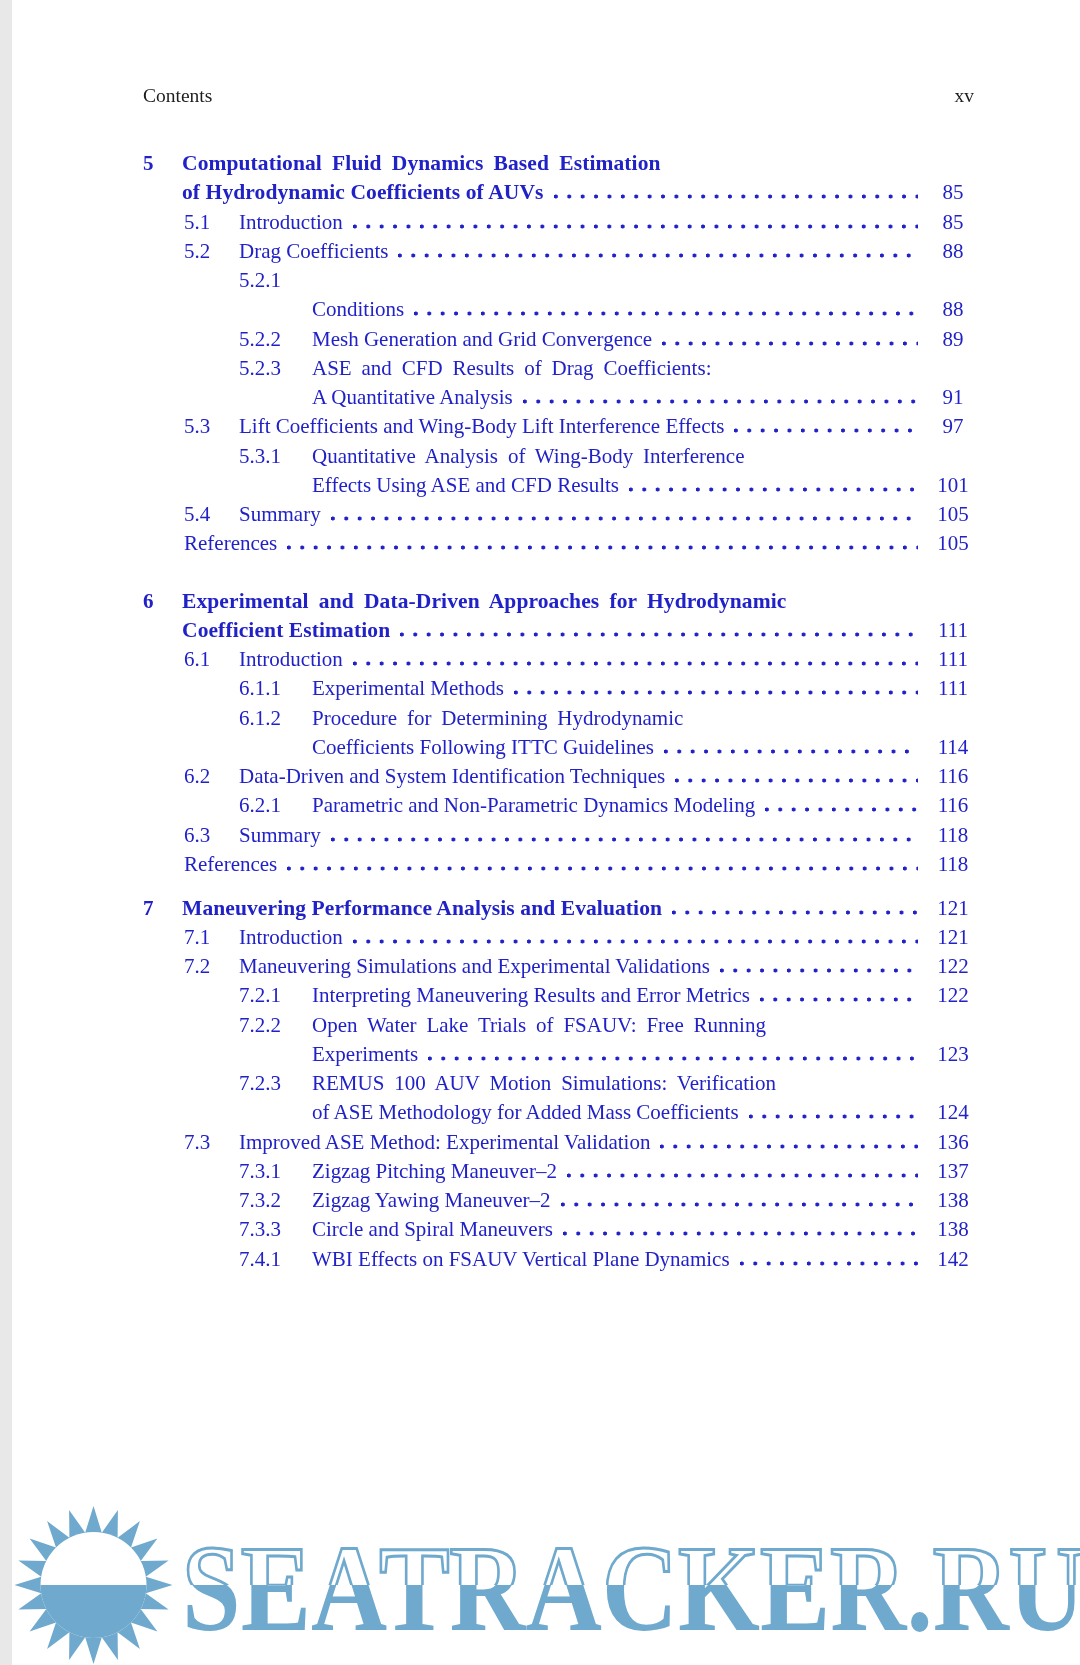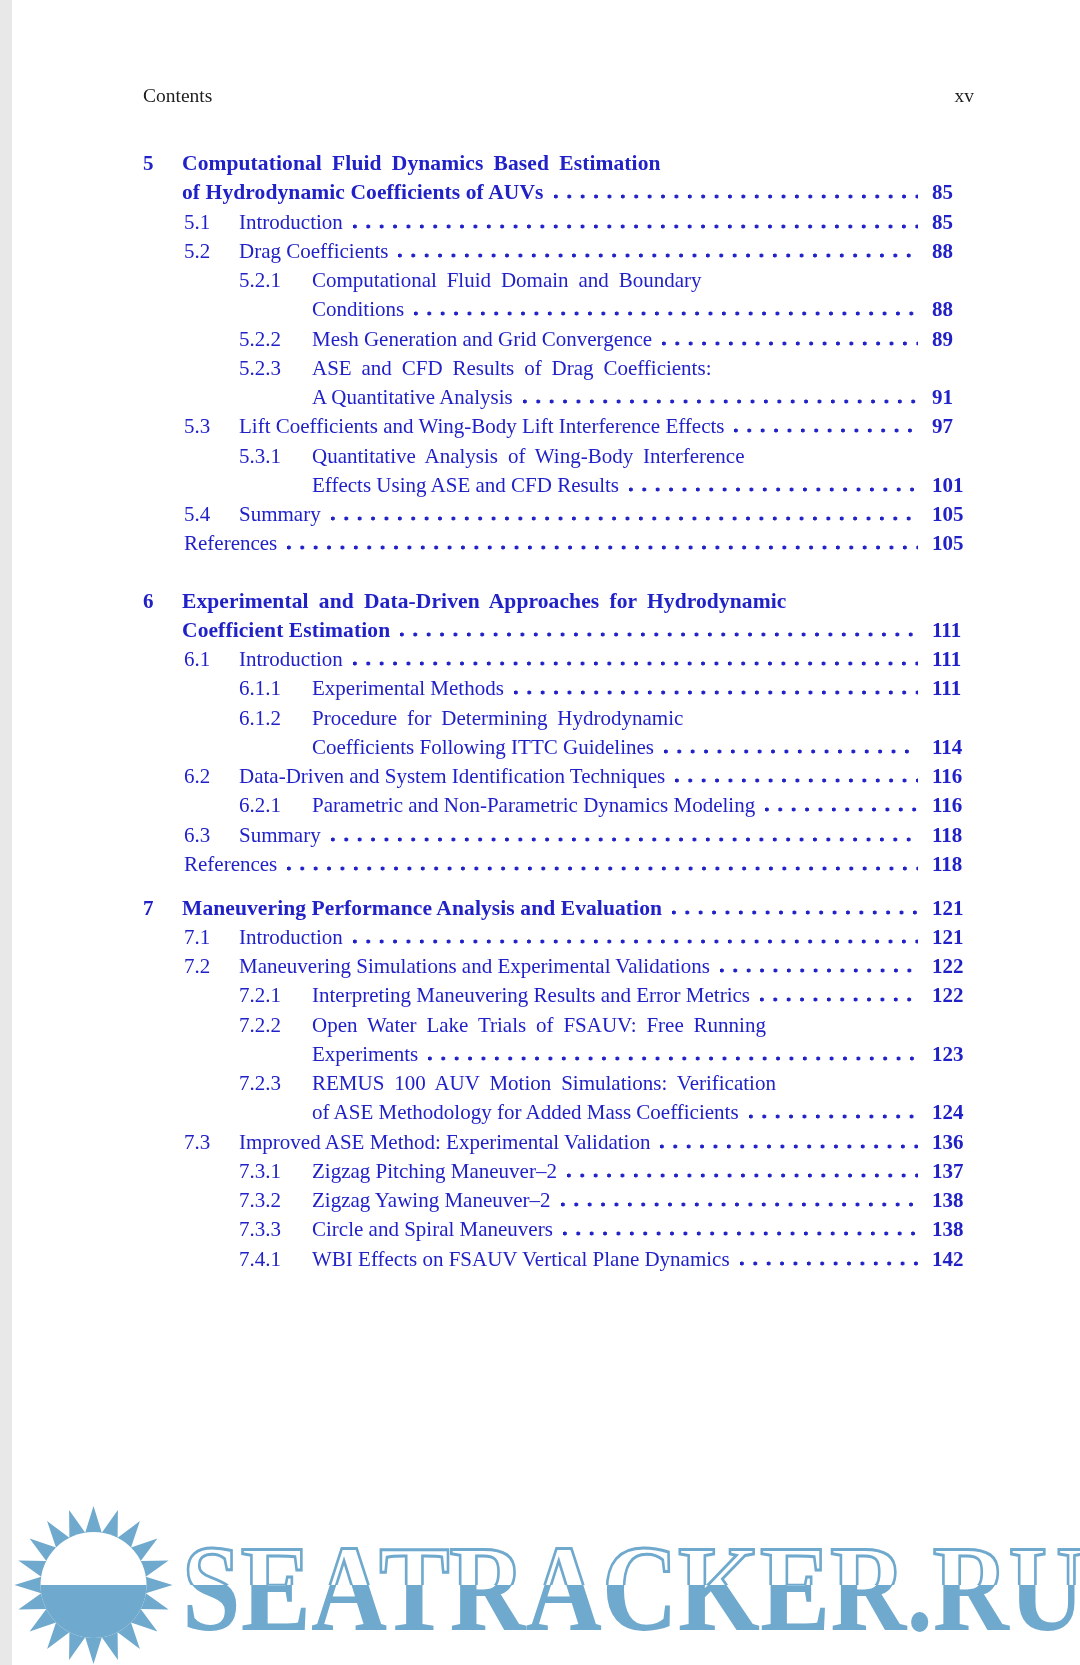--- a/index.html
+++ b/index.html
@@ -26,21 +26,21 @@
   .entry.sec .num{width:55px;}
   .entry.sub{padding-left:96px;}
   .entry.sub .num{width:73px;}
   .entry.ref{padding-left:41px;}
   .entry.ch  .row.cont{padding-left:39px;}
   .entry.sub .row.cont{padding-left:73px;}
   .txt.wide{word-spacing:.22em;}
   .leader{flex:1 1 auto;min-width:14px;height:5px;margin:0 14px 0 10px;
           background-image:radial-gradient(circle at 1.8px 2.5px, var(--blue) 1.75px, transparent 2.3px);
           background-size:13.4px 5px;background-repeat:repeat-x;background-position:left bottom;}
-  .pnum{flex:none;width:42px;text-align:left;font-weight:bold;}
+  .pnum{flex:none;width:42px;text-align:center;}
   
   .wm{position:absolute;left:0;top:1400px;width:1080px;height:265px;}
   .wm svg{display:block;}
 </style>
 </head>
 <body>
 
 <div class="page">
 
   <div class="hdr">
@@ -73,21 +73,20 @@
           <div class="row">
             <span class="num">5.2</span>
             <span class="txt">Drag Coefficients</span>
             <span class="leader"></span>
             <span class="pnum">88</span>
           </div>
         </div>
         <div class="entry sub">
           <div class="row">
             <span class="num">5.2.1</span>
-            <span class="txt wide">Computational Fluid Domain and Boundary</span>
           </div>
           <div class="row cont">
             <span class="txt">Conditions</span>
             <span class="leader"></span>
             <span class="pnum">88</span>
           </div>
         </div>
         <div class="entry sub">
           <div class="row">
             <span class="num">5.2.2</span>

